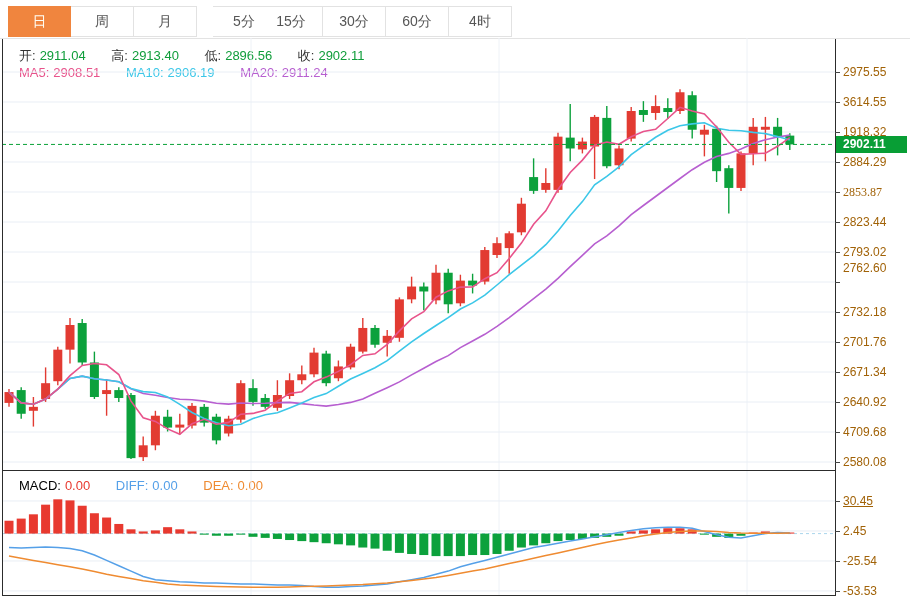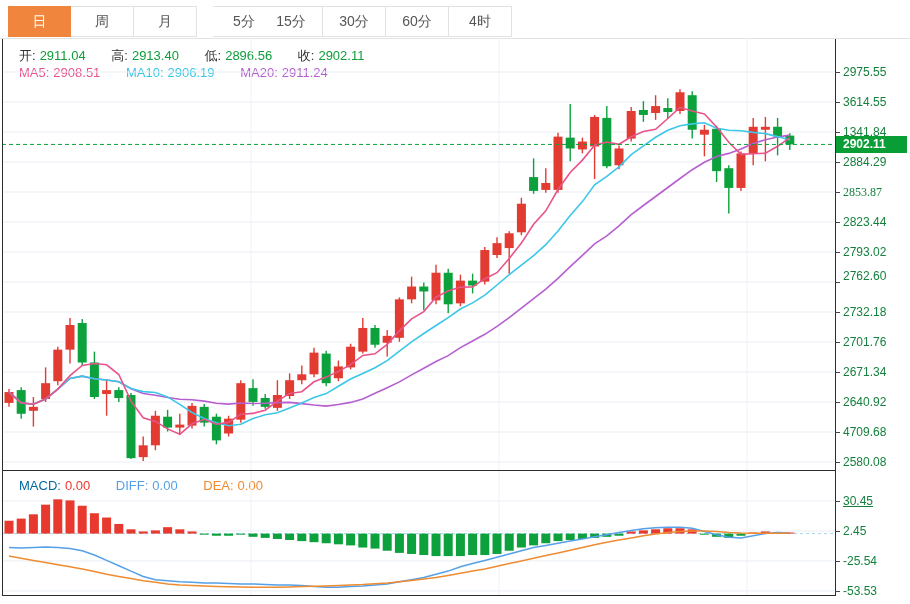--- a/index.html
+++ b/index.html
@@ -14,21 +14,21 @@
     border:1px solid #e2e2e2;border-left:none;display:flex;align-items:center;justify-content:center;
     font-size:14px;color:#555;background:#fff;cursor:pointer;
   }
   .tab.first{border-left:1px solid #e2e2e2;}
   .tab.active{background:#f0853e;border-color:#f0853e;color:#fffdf2;}
   
   .row{position:absolute;left:19px;font-size:13px;white-space:nowrap;letter-spacing:0;}
   .row span{margin-right:4px;}
   .gap{display:inline-block;width:14px;}
   
-  .axlab{position:absolute;left:843px;width:64px;font-size:12px;color:#15803d;height:14px;line-height:14px;}
+  .axlab{position:absolute;left:843px;width:64px;font-size:12px;color:#a16207;height:14px;line-height:14px;}
   .tick{position:absolute;left:835px;width:5px;height:1px;background:#444;}
   .badge{
     position:absolute;left:836px;width:71px;height:17px;background:#089e35;color:#fff;
     font-size:12px;line-height:17px;padding-left:7px;box-sizing:border-box;font-weight:bold;
   }
   
   .vline{position:absolute;width:1px;background:#2c2c2c;}
   .hline{position:absolute;height:1px;background:#2c2c2c;}
   svg{position:absolute;display:block;}
 </style>
@@ -53,21 +53,21 @@
   <span style="color:#333">收:</span><span style="color:#0f9d3a">2902.11</span>
 </div>
 
 <div class="row" style="top:65px;">
   <span style="color:#e8538b">MA5:</span><span style="color:#e8538b">2908.51</span><span class="gap"></span>
   <span style="color:#3cc7e8">MA10:</span><span style="color:#3cc7e8">2906.19</span><span class="gap"></span>
   <span style="color:#b75fd0">MA20:</span><span style="color:#b75fd0">2911.24</span>
 </div>
 
 <div class="row" style="top:478px;">
-  <span style="color:#0369a1">MACD:</span><span style="color:#e8392f">0.00</span><span class="gap"></span>
+  <span style="color:#000000">MACD:</span><span style="color:#e8392f">0.00</span><span class="gap"></span>
   <span style="color:#55a0e8">DIFF:</span><span style="color:#55a0e8">0.00</span><span class="gap"></span>
   <span style="color:#ef8b31">DEA:</span><span style="color:#ef8b31">0.00</span>
 </div>
 
 <svg id="price-svg" style="left:2px;top:38px;" width="833" height="433">
     <g>
       <line x1="249" y1="0" x2="249" y2="433" stroke="#eef2f7" stroke-width="1"></line>
       <line x1="497" y1="0" x2="497" y2="433" stroke="#eef2f7" stroke-width="1"></line>
       <line x1="745" y1="0" x2="745" y2="433" stroke="#eef2f7" stroke-width="1"></line>
       <line x1="0" y1="34" x2="833" y2="34" stroke="#e9eef5" stroke-width="1"></line>
@@ -313,31 +313,31 @@
 <div class="hline" style="left:2px;top:470px;width:834px;"></div>
 <div class="hline" style="left:2px;top:595px;width:834px;"></div>
 
 <div class="badge" id="badge" style="top: 135.924px;">2902.11</div>
 
 <div id="axis-labels">
     <div class="axlab" style="top: 65px;">2975.55</div>
     <div class="tick" style="top: 72px;"></div>
     <div class="axlab" style="top: 94.9992px;">3614.55</div>
     <div class="tick" style="top: 101.999px;"></div>
-    <div class="axlab" style="top: 124.998px;">1341.84</div>
+    <div class="axlab" style="top: 124.998px;">1918.32</div>
     <div class="tick" style="top: 131.998px;"></div>
     <div class="axlab" style="top: 154.998px;">2884.29</div>
     <div class="tick" style="top: 161.998px;"></div>
     <div class="axlab" style="top: 184.997px; font-family: Liberation Serif, serif;">2853.87</div>
     <div class="tick" style="top: 191.997px;"></div>
     <div class="axlab" style="top: 215.006px;">2823.44</div>
     <div class="tick" style="top: 222.006px;"></div>
     <div class="axlab" style="top: 245.005px;">2793.02</div>
     <div class="tick" style="top: 252.005px;"></div>
-    <div class="axlab" style="top: 269px;">2762.60</div>
+    <div class="axlab" style="top: 261px;">2762.60</div>
     <div class="tick" style="top: 282.005px;"></div>
     <div class="axlab" style="top: 305.004px;">2732.18</div>
     <div class="tick" style="top: 312.004px;"></div>
     <div class="axlab" style="top: 335.003px;">2701.76</div>
     <div class="tick" style="top: 342.003px;"></div>
     <div class="axlab" style="top: 365.002px;">2671.34</div>
     <div class="tick" style="top: 372.002px;"></div>
     <div class="axlab" style="top: 395.002px;">2640.92</div>
     <div class="tick" style="top: 402.002px;"></div>
     <div class="axlab" style="top: 425.001px;">4709.68</div>

